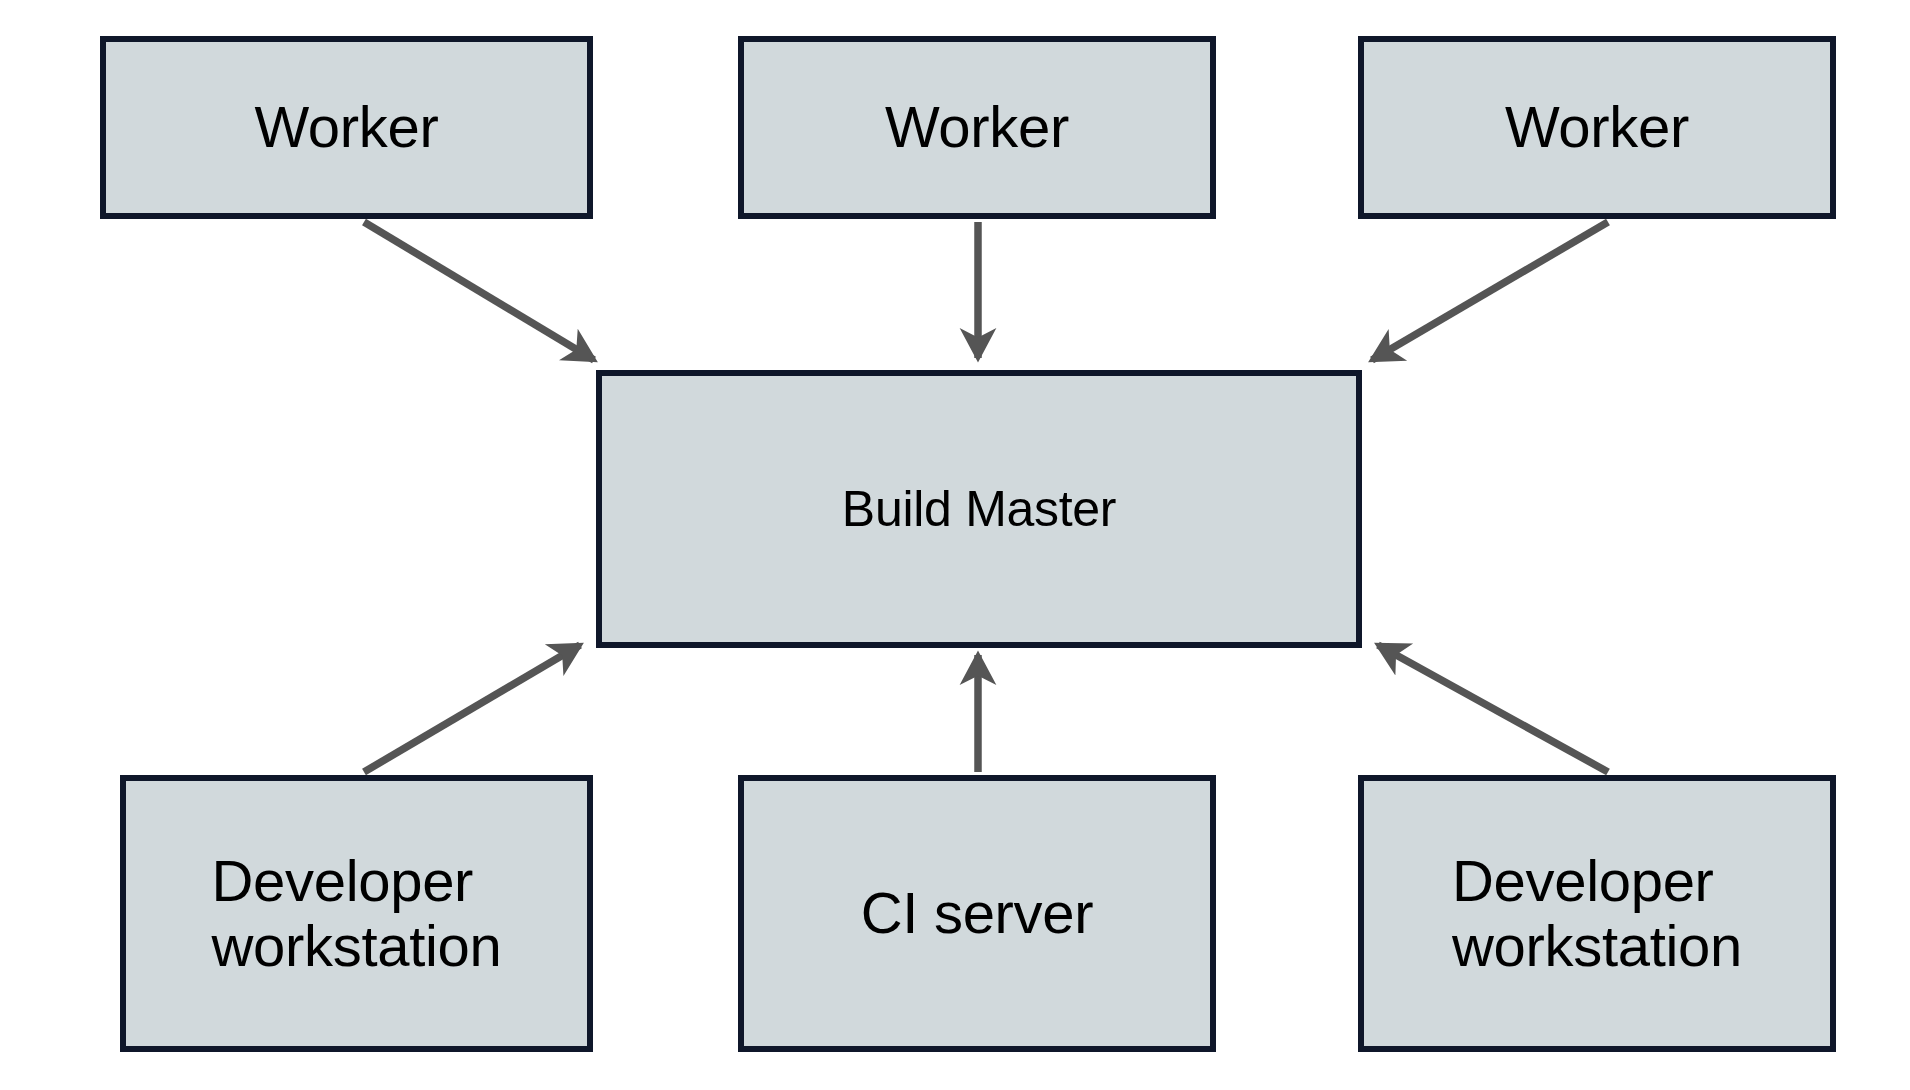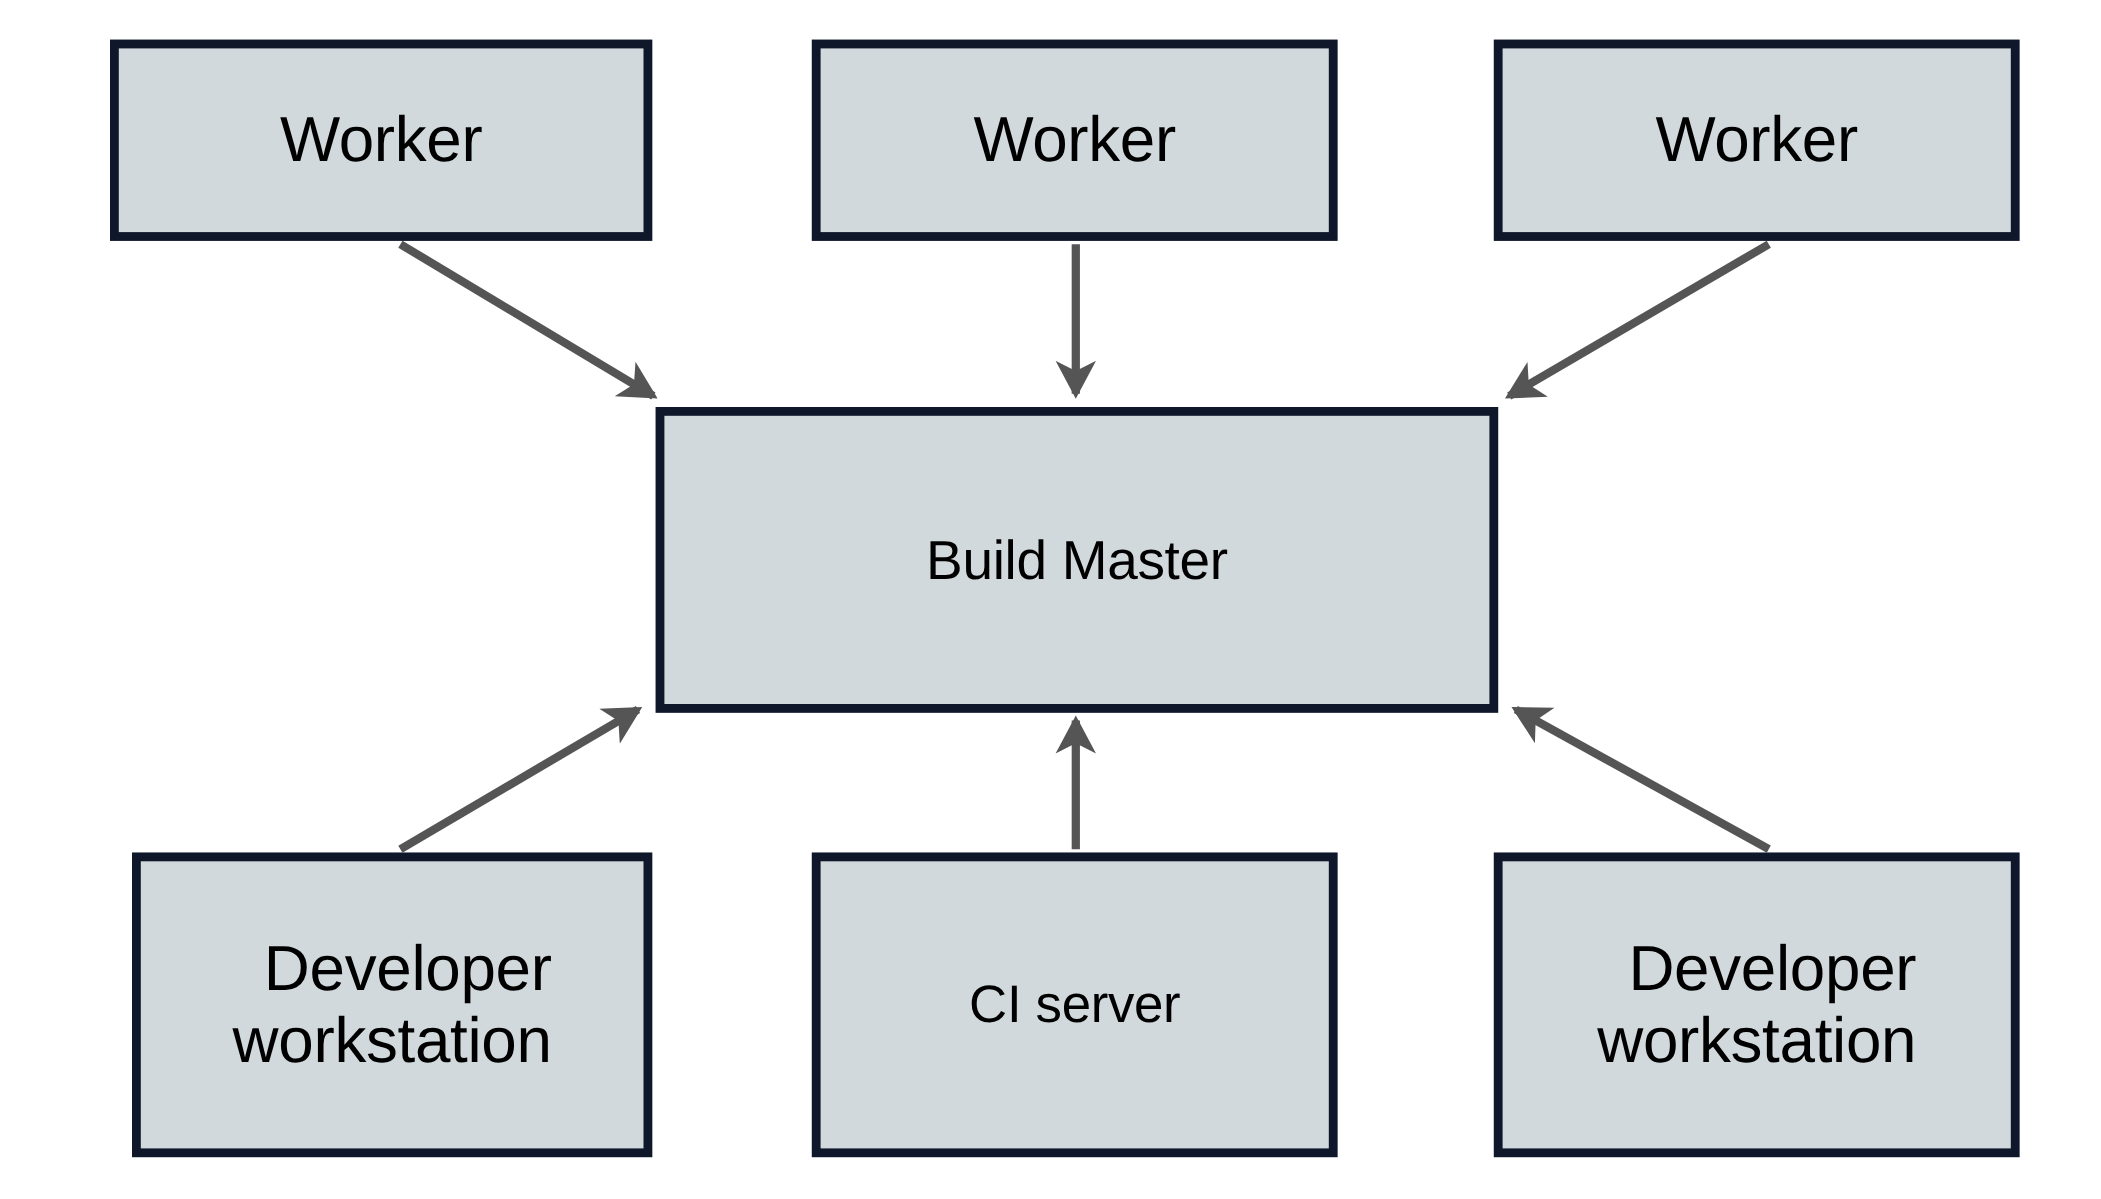--- a/index.html
+++ b/index.html
@@ -22,42 +22,42 @@
     left: 0;
     top: 0;
     width: 1910px;
     height: 1090px;
     pointer-events: none;
   }
   .node {
     position: absolute;
     box-sizing: border-box;
     background: #d1d9dc;
-    border: 8px solid #0f172a;
+    border: 6px solid #0f172a;
     display: flex;
     align-items: center;
     justify-content: center;
-    text-align: right;
+    text-align: left;
     color: #000000;
     font-family: "Liberation Sans", sans-serif;
     font-weight: 400;
     line-height: 1.12;
     letter-spacing: -0.3px;
   }
   .node-label {
     display: block;
     padding: 0 10px;
     white-space: pre-line;
   }
   .n-worker1 { left: 100px; top: 36px; width: 493px; height: 183px; font-size: 58px; }
   .n-worker2 { left: 738px; top: 36px; width: 478px; height: 183px; font-size: 58px; }
   .n-worker3 { left: 1358px; top: 36px; width: 478px; height: 183px; font-size: 58px; }
   .n-master  { left: 596px; top: 370px; width: 766px; height: 278px; font-size: 50px; }
   .n-dev1    { left: 120px; top: 775px; width: 473px; height: 277px; font-size: 58px; }
-  .n-ci      { left: 738px; top: 775px; width: 478px; height: 277px; font-size: 48px; }
+  .n-ci      { left: 738px; top: 775px; width: 478px; height: 277px; font-size: 58px; }
   .n-dev2    { left: 1358px; top: 775px; width: 478px; height: 277px; font-size: 58px; }
 </style>
 </head>
 <body>
 
 <div id="canvas">
 
   <svg id="edges" viewBox="0 0 1910 1090" width="1910" height="1090" xmlns="http://www.w3.org/2000/svg">
     <defs>
       <marker id="arrowhead" markerWidth="5.2" markerHeight="5.2" refX="4.0" refY="2.6" orient="auto" markerUnits="strokeWidth">

